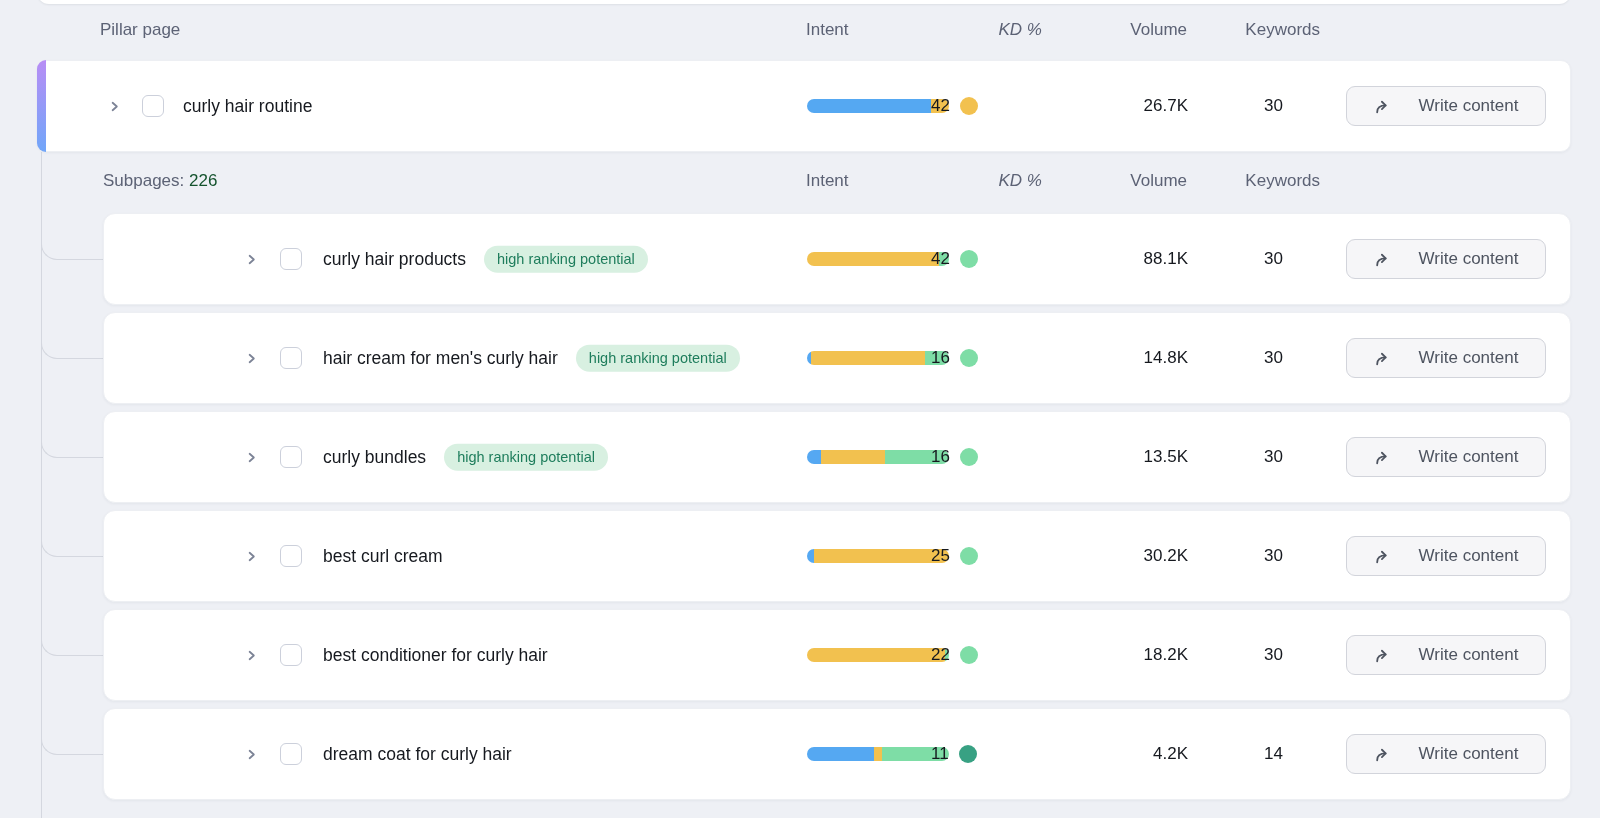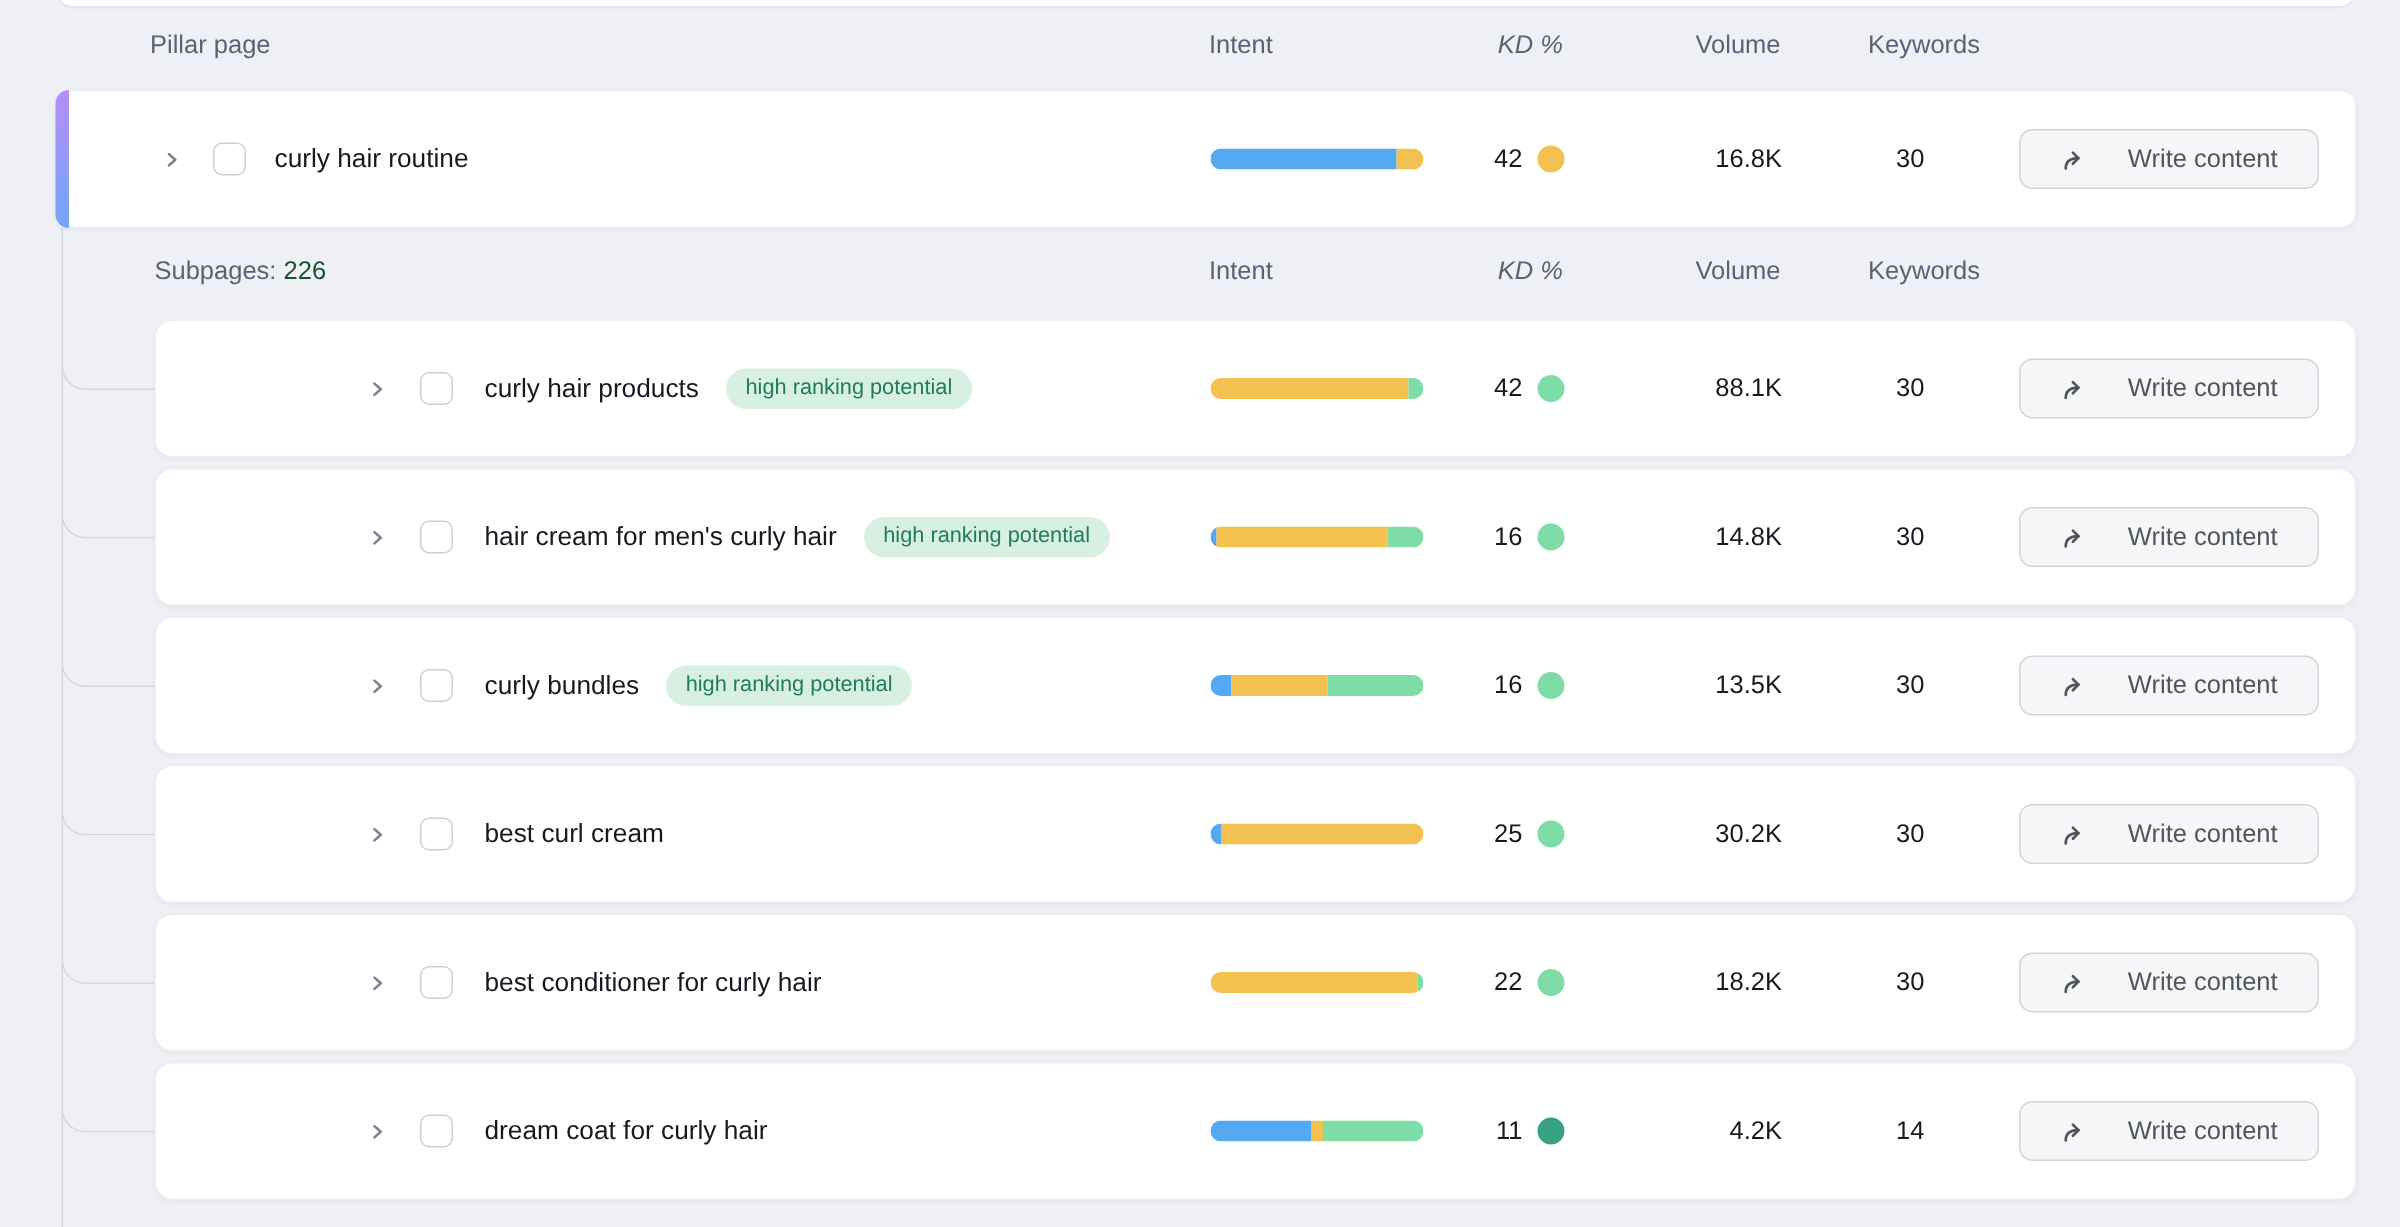--- a/index.html
+++ b/index.html
@@ -83,21 +83,21 @@
 
   
   .cell-intent{
     position:absolute;left:calc(806px - var(--ox));top:50%;transform:translateY(-50%);
     width:142px;height:14px;border-radius:7px;overflow:hidden;
     display:flex;
   }
   .cell-intent .seg{height:100%;display:block;}
   .cell-kd{
     position:absolute;left:calc(930px - var(--ox));top:50%;transform:translateY(-50%);
-    width:112px;display:flex;align-items:center;justify-content:flex-end;gap:10px;
+    width:112px;display:flex;align-items:center;justify-content:flex-start;gap:10px;
     font-size:17px;
   }
   .kd-dot{width:18px;height:18px;border-radius:50%;flex:0 0 auto;}
   .cell-volume{
     position:absolute;left:calc(1065px - var(--ox));top:50%;transform:translateY(-50%);
     width:122px;text-align:right;font-size:17px;
   }
   .cell-keywords{
     position:absolute;left:calc(1230px - var(--ox));top:50%;transform:translateY(-50%);
     width:85px;text-align:center;font-size:17px;
@@ -147,21 +147,21 @@
       <span class="row-title">curly hair routine</span>
     </div>
     <div class="cell-intent">
         <span class="seg" style="width: 87%; background: rgb(85, 168, 242);"></span>
         <span class="seg" style="width: 13%; background: rgb(242, 193, 79);"></span>
       </div>
     <div class="cell-kd">
       <span>42</span>
       <span class="kd-dot" style="background: rgb(242, 193, 79);"></span>
     </div>
-    <div class="cell-volume">16.8K</div>
+    <div class="cell-volume">26.7K</div>
     <div class="cell-keywords">30</div>
     <button class="write-btn">
       <svg width="19" height="17" viewBox="0 0 18 16" fill="none">
           <path d="M3 13.5 C3 9 5.5 7 11 7" stroke="#4e5460" stroke-width="1.7" stroke-linecap="round"></path>
           <path d="M7.5 3.5 L11 7 L7.5 10.5" stroke="#4e5460" stroke-width="1.7" stroke-linecap="round" stroke-linejoin="round"></path>
         </svg>
       <span>Write content</span>
     </button>
   </div>
 

